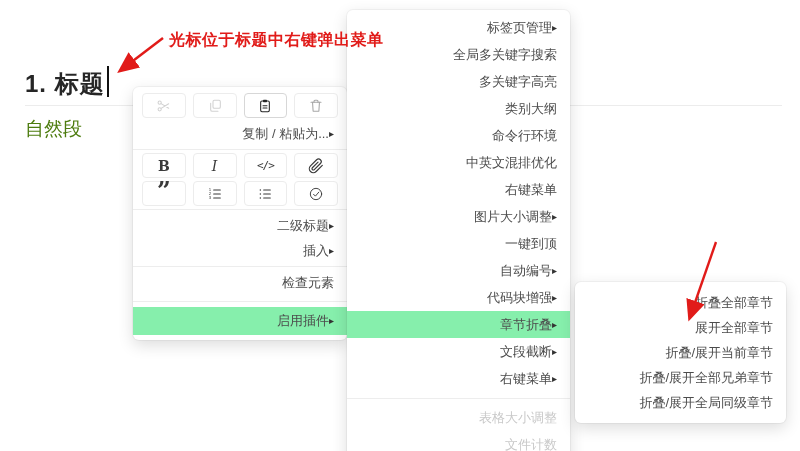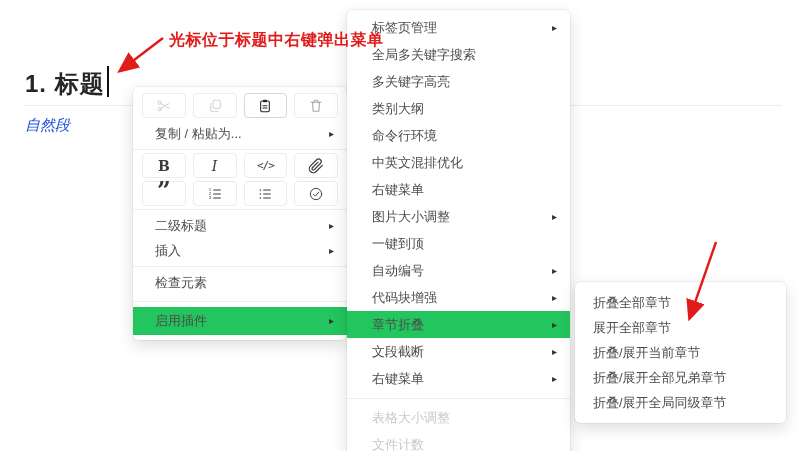--- a/index.html
+++ b/index.html
@@ -5,36 +5,36 @@
   html,body{margin:0;padding:0;}
   body{
     width:800px;height:451px;overflow:hidden;background:#ffffff;
     font-family:"Liberation Sans",sans-serif;position:relative;
   }
   
   #doc-heading{position:absolute;left:25px;top:66px;font-size:24px;font-weight:bold;
     color:#262626;letter-spacing:1px;z-index:1;white-space:nowrap;}
   .caret{display:inline-block;width:2.5px;height:31px;background:#111;margin-left:2px;vertical-align:-5px;}
   #h1-rule{position:absolute;left:25px;top:105px;width:757px;height:1px;background:#ececec;z-index:0;}
-  #doc-paragraph{position:absolute;left:25px;top:116px;font-size:15px;color:#1d4ed8;z-index:1;font-style:italic;}
+  #doc-paragraph{position:absolute;left:25px;top:116px;font-size:19px;color:#4d7c0f;z-index:1;}
   #annotation{position:absolute;left:169px;top:30px;font-size:16px;font-weight:bold;
     color:#e11b19;letter-spacing:.5px;z-index:41;white-space:nowrap;}
   #arrows{position:absolute;left:0;top:0;width:800px;height:451px;z-index:40;pointer-events:none;}
   
   .menu{position:absolute;background:#fff;border-radius:6px;
     box-shadow:0 0 0 1px rgba(0,0,0,.04),0 5px 16px rgba(0,0,0,.14);}
   #menu-context{left:133px;top:87px;width:214px;padding:3px 0 5px;z-index:10;}
   #menu-plugins{left:347px;top:10px;width:223px;height:470px;padding:4px 0;z-index:11;
     border-bottom-left-radius:0;border-bottom-right-radius:0;}
   #menu-fold{left:575px;top:282px;width:211px;padding:8px 0;z-index:12;}
-  .mrow{height:25px;display:flex;align-items:center;justify-content:space-between;
+  .mrow{height:25px;display:flex;align-items:center;justify-content:flex-end;
     padding:0 13px 0 22px;font-size:13px;color:#4c4c4c;cursor:default;}
   #menu-plugins .mrow{height:27px;padding:0 13px 0 25px;}
   #menu-fold .mrow{height:25px;padding:0 13px 0 18px;}
-  .mrow.hl{background:#22c55e;}
+  .mrow.hl{background:#86efac;}
   .mrow.off{color:#c9c9c9;}
   .mrow.tall{height:28px;}
   .sub-arrow{font-size:10px;color:#333;line-height:1;}
   .divider{height:1px;background:#ededed;margin:3px 0;}
   .divider.wide{margin:6px 0 5px;}
   
   .icon-row{display:flex;gap:7px;margin:3px 9px;}
   .ibtn{flex:1;height:25px;border:1px solid #ececec;border-radius:4px;background:#fff;
     display:flex;align-items:center;justify-content:center;padding:0;color:#3a3a3a;cursor:default;}
   .ibtn svg{width:16px;height:16px;stroke:currentColor;fill:none;stroke-width:1.6;

